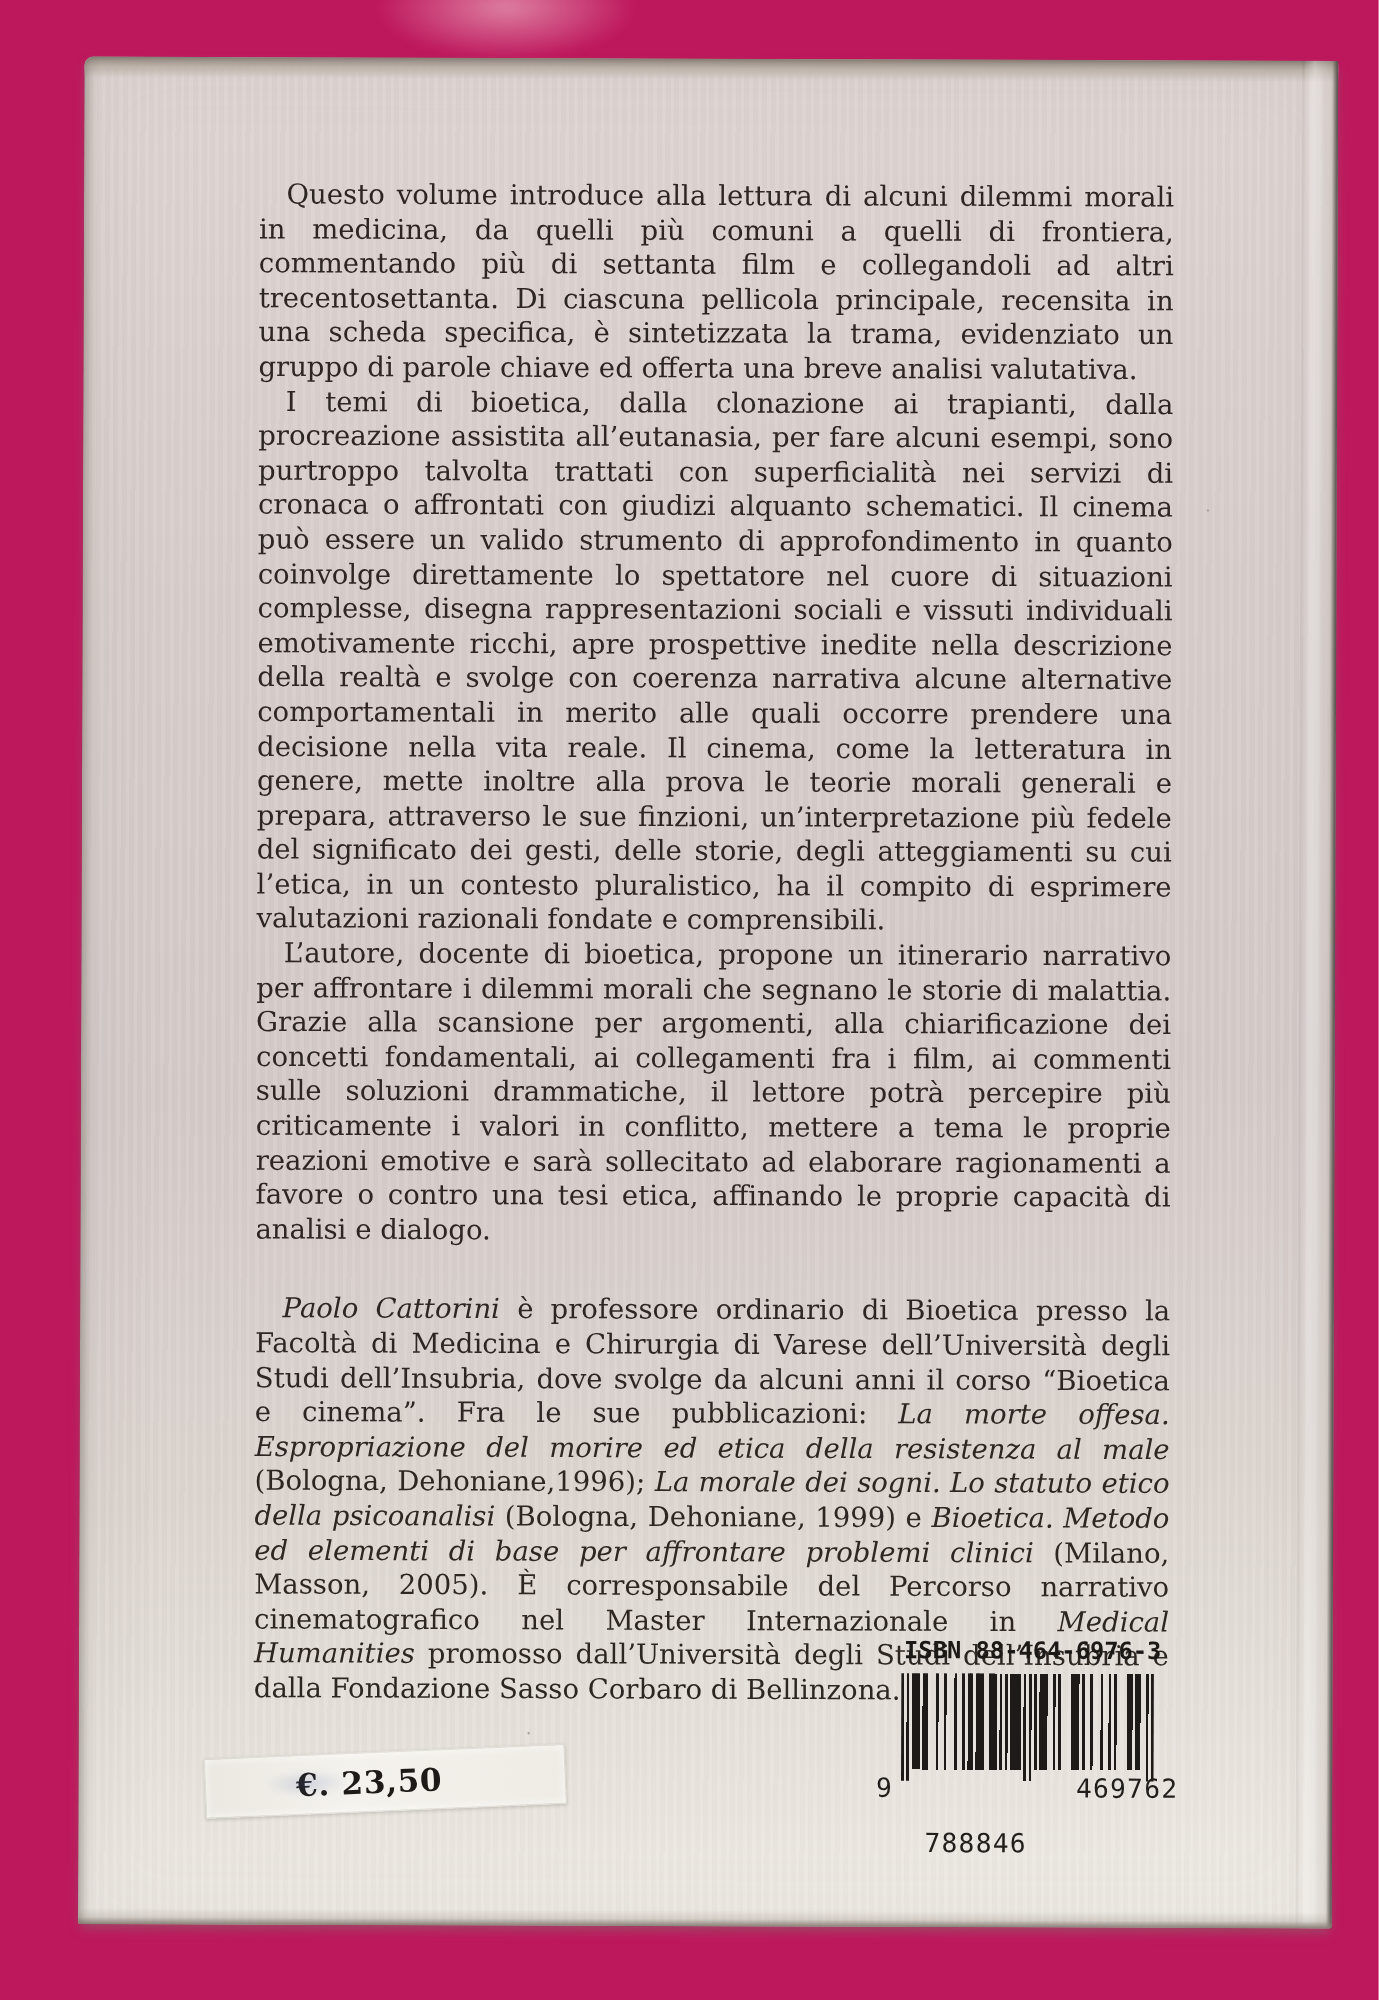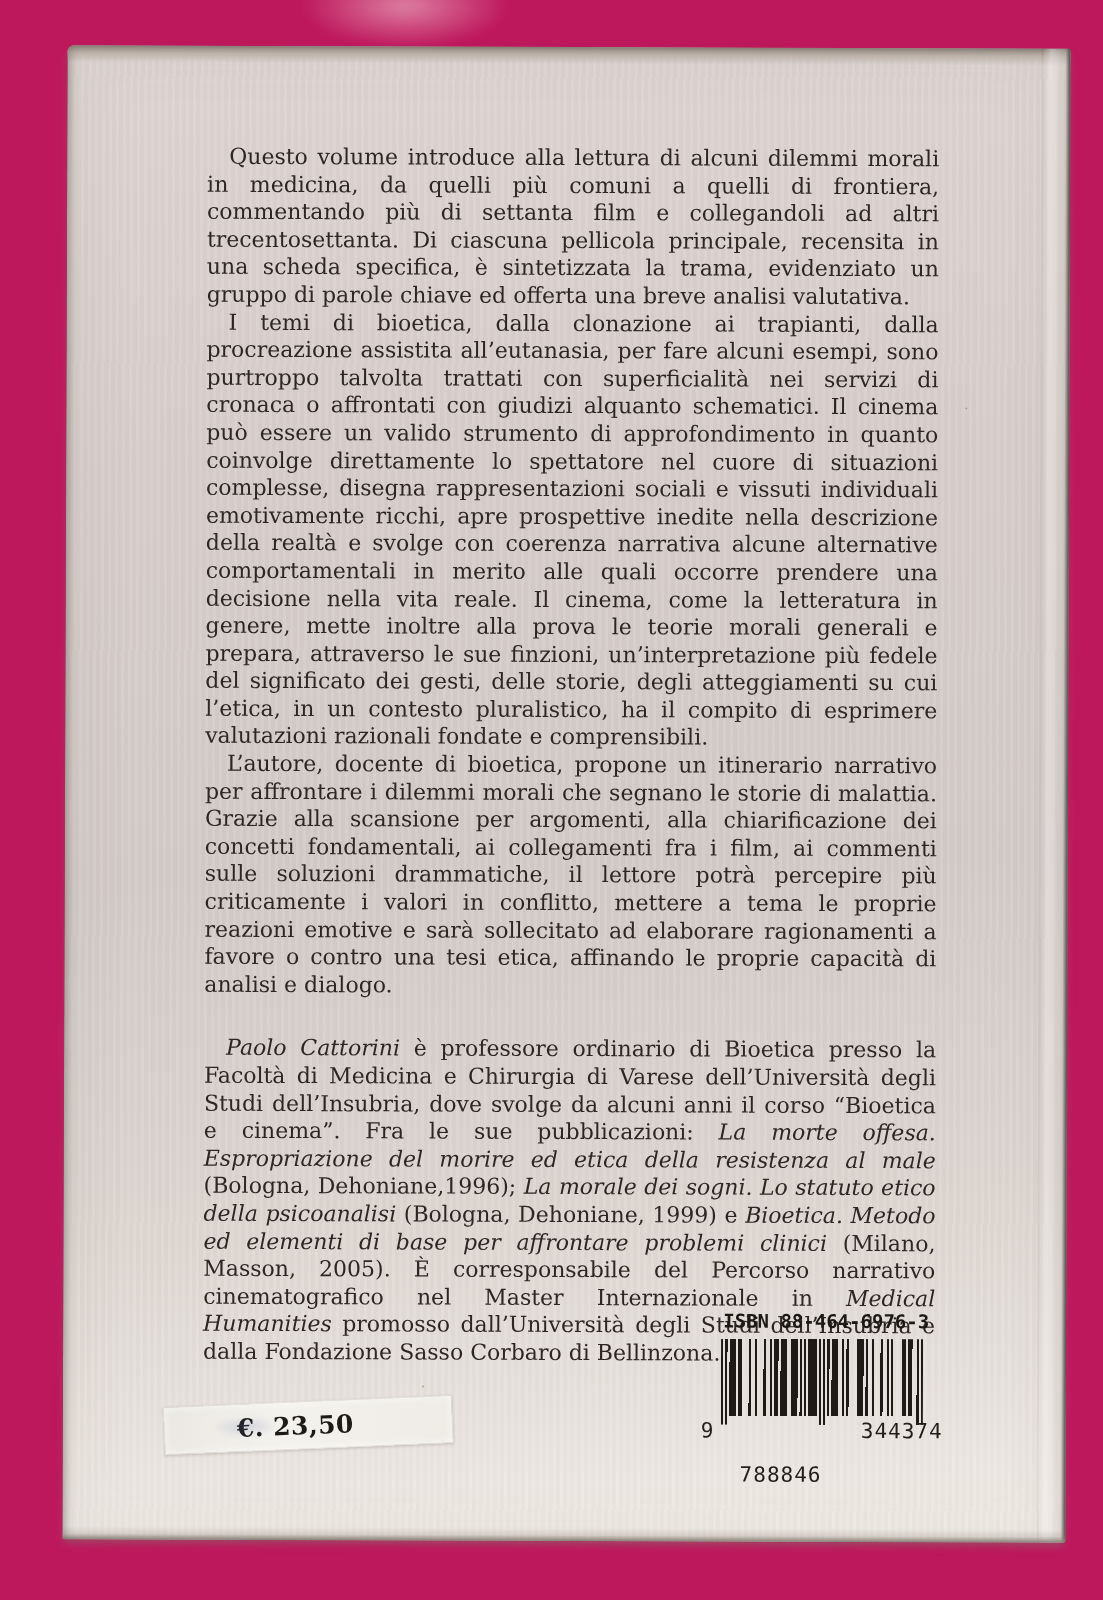--- a/index.html
+++ b/index.html
@@ -154,21 +154,21 @@
         <rect x="86" y="0" width="1.04" height="38.5"></rect>
         <rect x="88" y="0" width="1.04" height="38.5"></rect>
         <rect x="89" y="0" width="1.04" height="38.5"></rect>
         <rect x="92" y="0" width="1.04" height="43"></rect>
         <rect x="94" y="0" width="1.04" height="43"></rect>
       </svg>
 
     <div class="barcode-digits">
       <span class="bd-first">9</span>
       <span class="bd-g1">788846</span>
-      <span class="bd-g2">344374</span>
+      <span class="bd-g2">469762</span>
     </div>
 
     <div class="sticker">
       <span class="price-text">€. 23,50</span>
     </div>
 
   </div>
 </div>
 
 </body></html>

